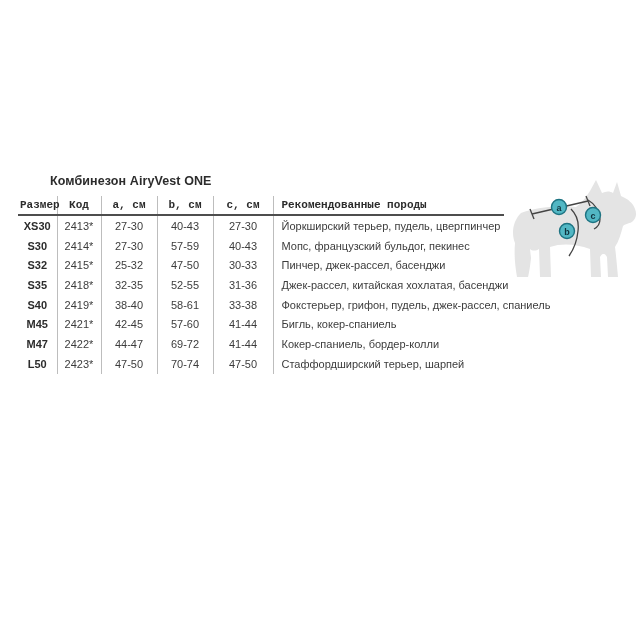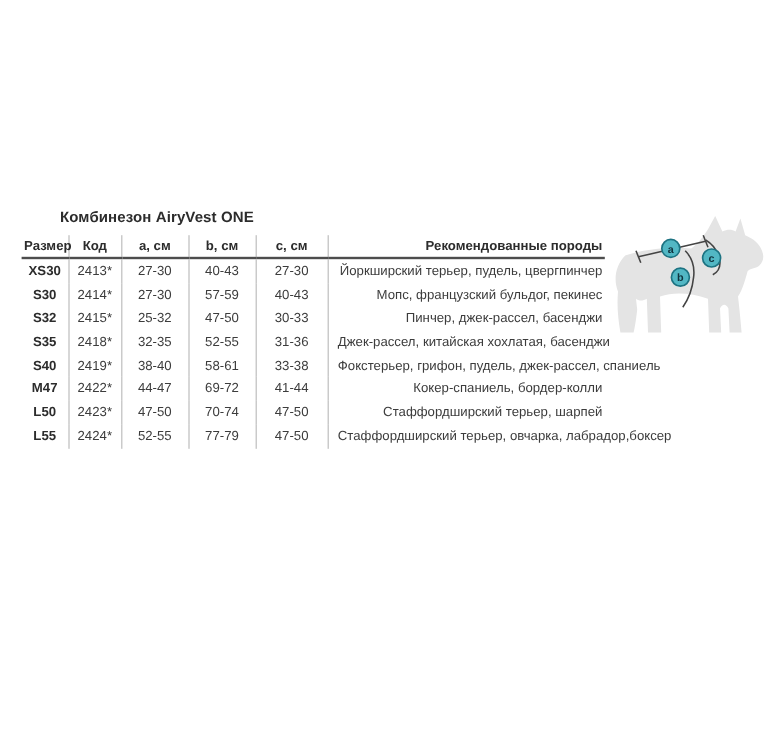--- a/index.html
+++ b/index.html
@@ -38,35 +38,36 @@
   }
   table.size-table th {
     height: 18px;
     font-size: 11px;
     font-weight: 700;
     color: #2c2c2c;
     border-bottom: 2px solid #4d4d4d;
     text-align: center;
     padding: 0 2px;
     white-space: nowrap;
+    font-family: Liberation Mono, monospace;
   }
   table.size-table td {
     height: 19.7px;
     text-align: center;
     padding: 0 2px;
     white-space: nowrap;
     overflow: visible;
   }
   table.size-table th:not(:last-child),
   table.size-table td:not(:last-child) {
     border-right: 1px solid #bdbdbd;
   }
   table.size-table th.breeds,
   table.size-table td.breeds {
-    text-align: right;
+    text-align: left;
     padding-left: 8px;
   }
   table.size-table td.size {
     font-weight: 700;
     color: #2c2c2c;
   }
   .col-size   { width: 39px; }
   .col-code   { width: 44px; }
   .col-a      { width: 56px; }
   .col-b      { width: 56px; }
@@ -144,42 +145,42 @@
       </tr>
       <tr>
         <td class="size">S40</td>
         <td>2419*</td>
         <td>38-40</td>
         <td>58-61</td>
         <td>33-38</td>
         <td class="breeds">Фокстерьер, грифон, пудель, джек-рассел, спаниель</td>
       </tr>
       <tr>
+        <td class="size">M45</td>
+        <td>2421*</td>
+        <td>42-45</td>
+        <td>57-60</td>
+        <td>41-44</td>
+        <td class="breeds">Бигль, кокер-спаниель</td>
+      </tr>
+      <tr>
         <td class="size">M47</td>
         <td>2422*</td>
         <td>44-47</td>
         <td>69-72</td>
         <td>41-44</td>
         <td class="breeds">Кокер-спаниель, бордер-колли</td>
       </tr>
       <tr>
         <td class="size">L50</td>
         <td>2423*</td>
         <td>47-50</td>
         <td>70-74</td>
         <td>47-50</td>
         <td class="breeds">Стаффордширский терьер, шарпей</td>
-      </tr>
-      <tr>
-        <td class="size">L55</td>
-        <td>2424*</td>
-        <td>52-55</td>
-        <td>77-79</td>
-        <td>47-50</td>
-        <td class="breeds">Стаффордширский терьер, овчарка, лабрадор,боксер</td>
       </tr>
     </tbody>
 </table>
 
 <svg class="dog-diagram" viewBox="0 0 136 125" xmlns="http://www.w3.org/2000/svg">
 
   <path fill="#e4e4e4" d="M17,48
            C30,43 55,40 72,42
            C78,38 82,32 86,26
            L92,15 L98,28

